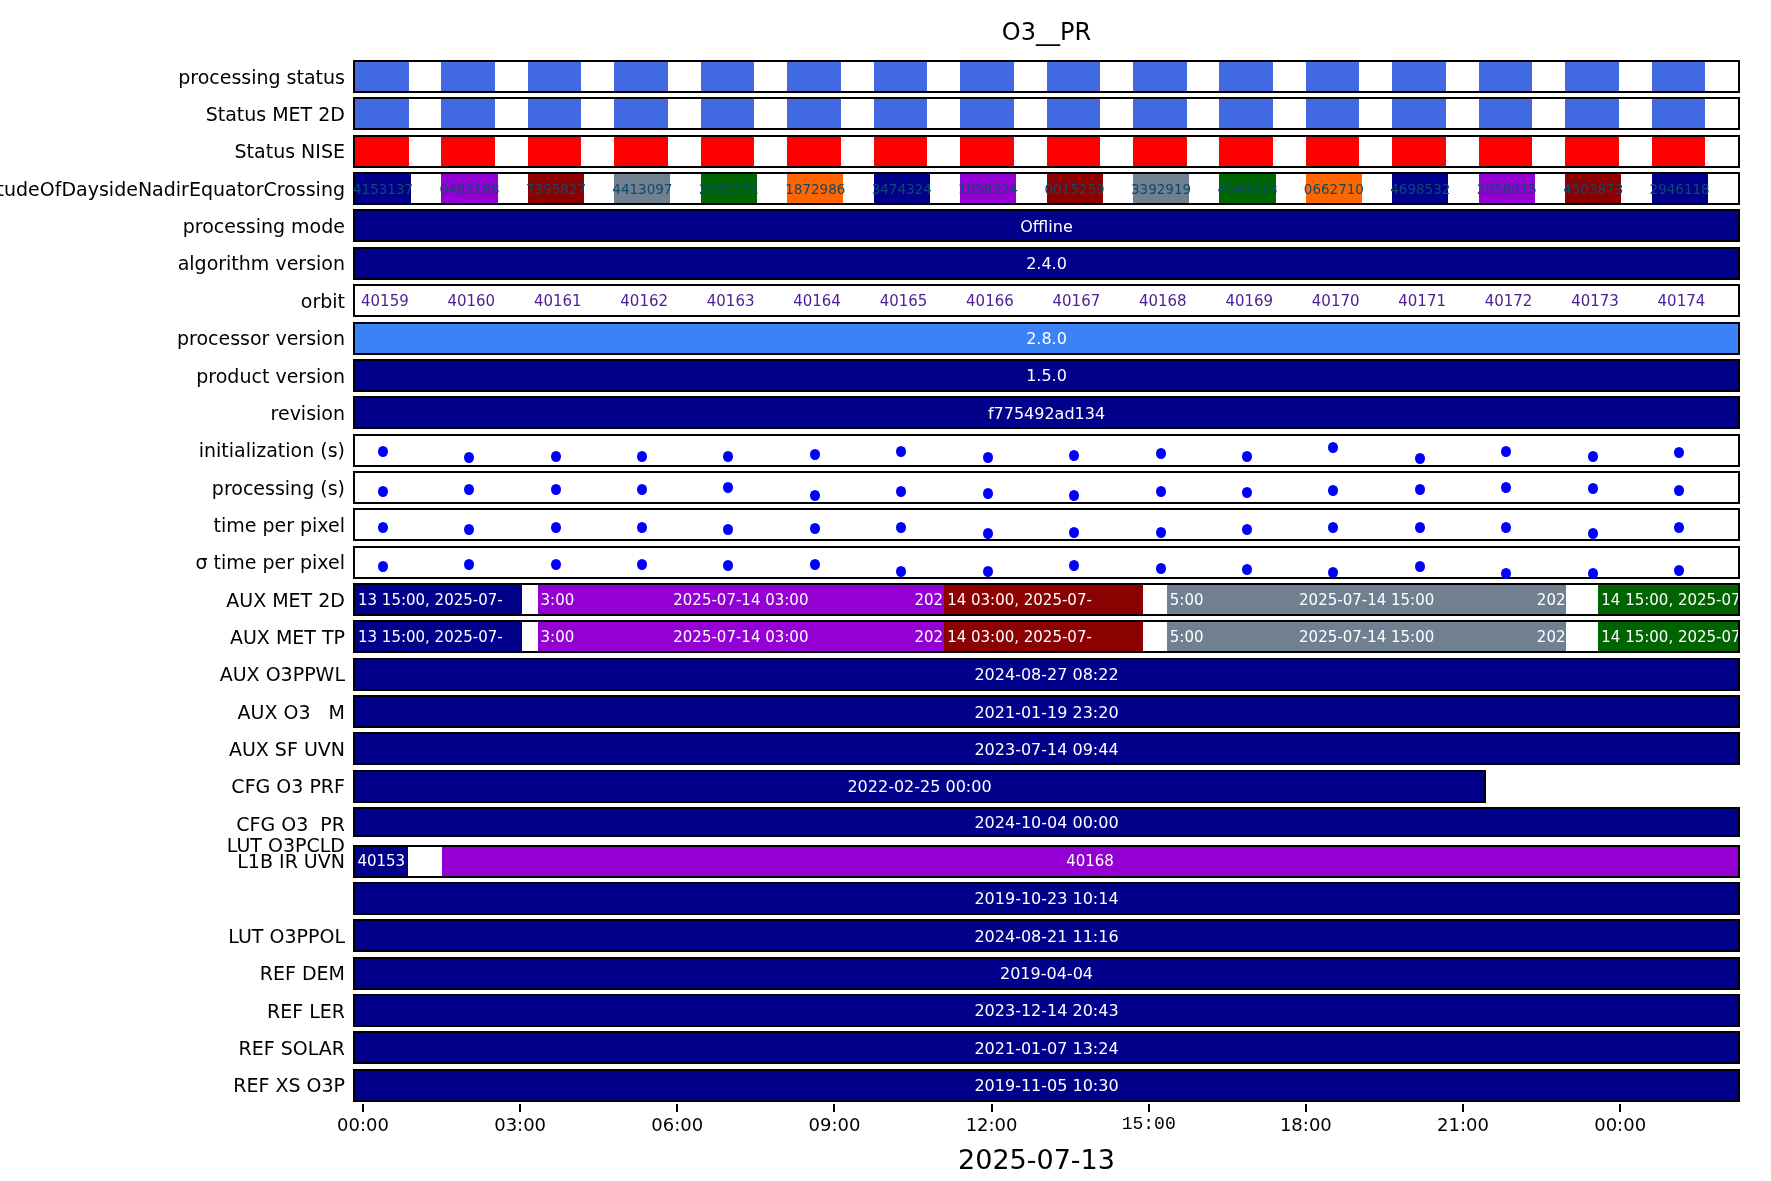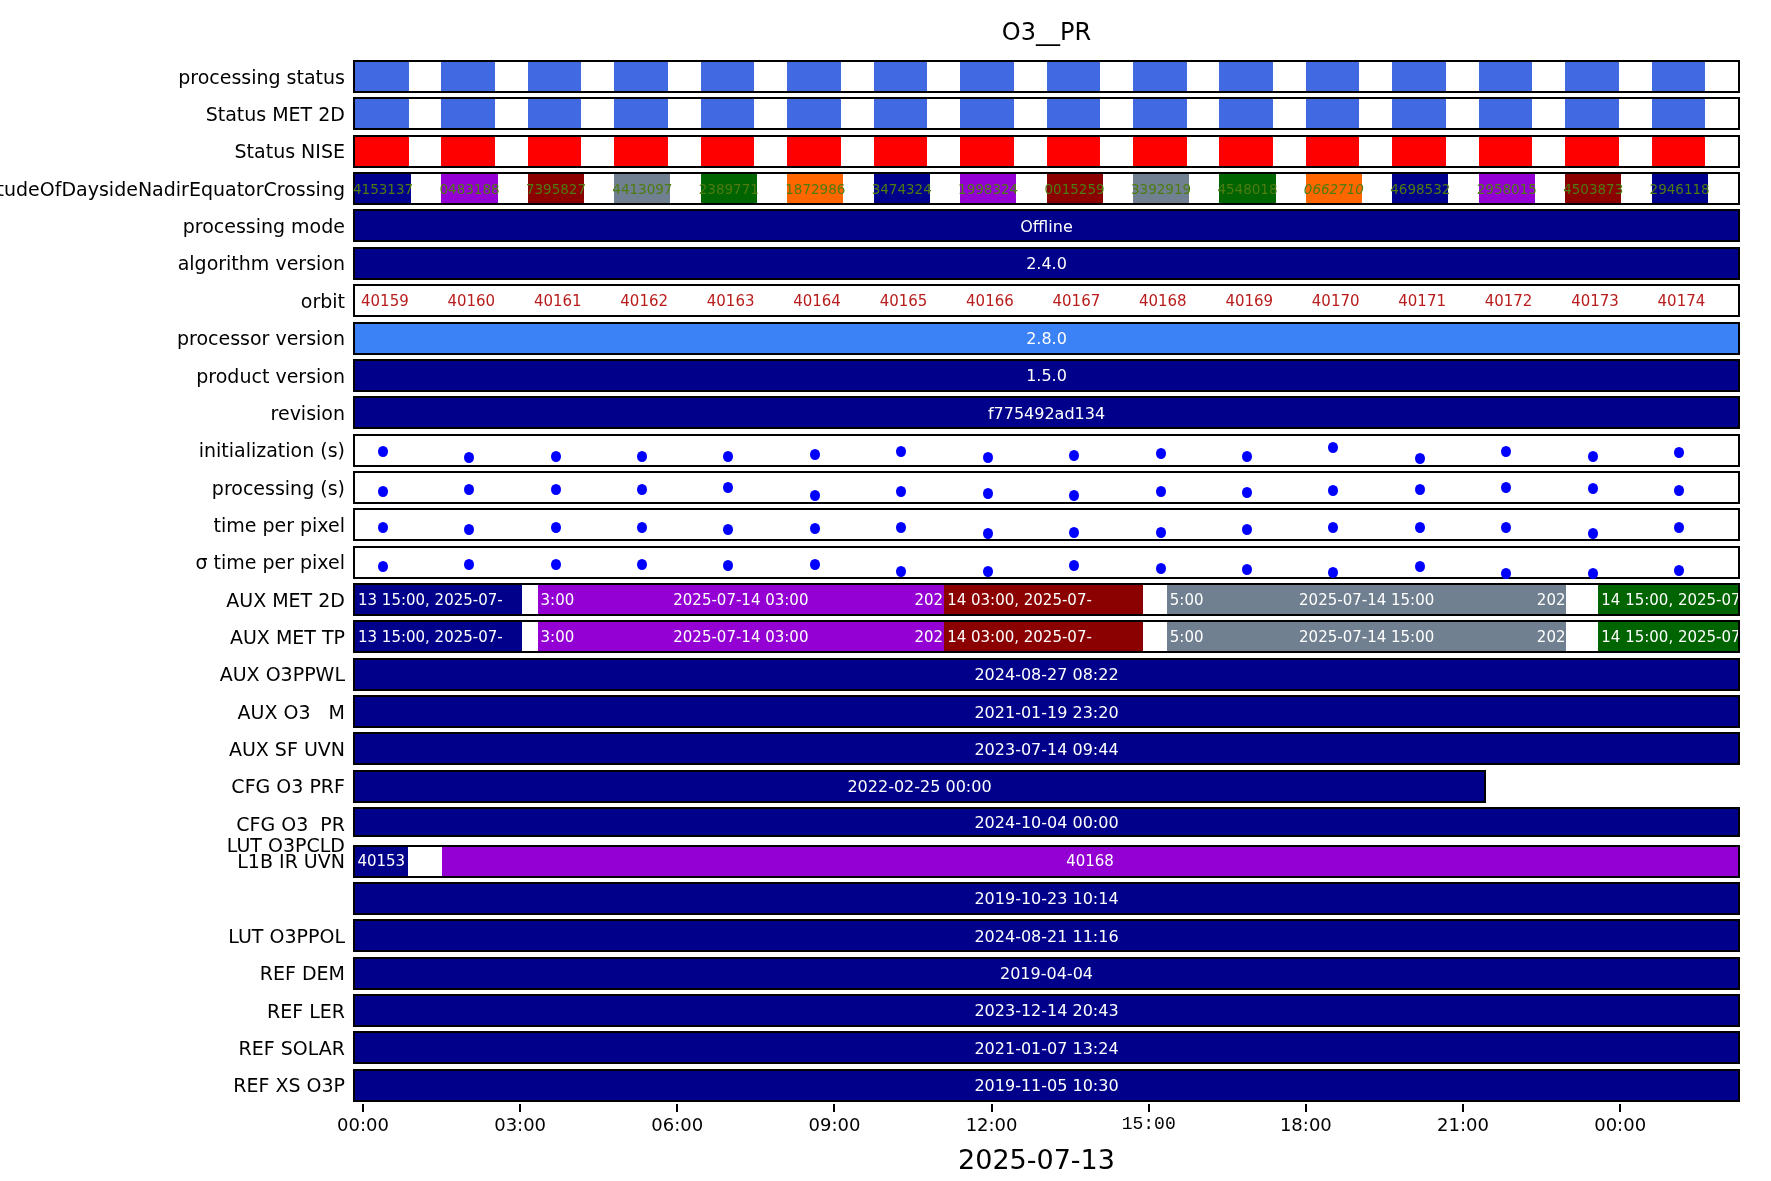--- a/index.html
+++ b/index.html
@@ -7,22 +7,22 @@
         font-family:"DejaVu Sans","Liberation Sans",sans-serif;overflow:hidden;}
   #title{position:absolute;transform:translateX(-50%);font-size:24px;color:#000;white-space:pre;}
   #date{position:absolute;transform:translateX(-50%);font-size:27px;color:#000;white-space:pre;}
   .rlabel{position:absolute;transform:translateY(-50%);font-size:19px;color:#000;white-space:pre;}
   .rowbox{position:absolute;border:2px solid #000;box-sizing:border-box;background:#fff;}
   .bar{position:absolute;top:0;bottom:0;}
   .seg{position:absolute;top:0;bottom:0;overflow:hidden;}
   .segtext{position:absolute;top:50%;transform:translateY(-50%);font-size:15px;color:#fff;white-space:pre;}
   .segtext.r{right:1px;}
   .ctext{position:absolute;left:50%;top:50%;transform:translate(-50%,-50%);font-size:16px;color:#fff;white-space:pre;}
-  .orbitlbl{position:absolute;top:50%;transform:translateY(-50%);font-size:15px;color:#b91c1c;white-space:pre;}
-  .lonlbl{position:absolute;left:0;top:50%;transform:translate(-50%,-50%);font-size:13.5px;color:#4d7c0f;white-space:pre;}
+  .orbitlbl{position:absolute;top:50%;transform:translateY(-50%);font-size:15px;color:#4c1d95;white-space:pre;}
+  .lonlbl{position:absolute;left:0;top:50%;transform:translate(-50%,-50%);font-size:13.5px;color:#0c4a6e;white-space:pre;}
   .dot{position:absolute;width:10px;height:11px;border-radius:50%;background:#0000FF;}
   .tick{position:absolute;width:2px;height:8px;background:#000;}
   .ticklbl{position:absolute;transform:translateX(-50%);font-size:18px;color:#000;white-space:pre;}
 </style>
 </head>
 <body>
 
 <div id="wrap">
   <div id="title" style="left: 1046.5px; top: 18px;">O3__PR</div>
   <div id="labels">
@@ -131,21 +131,21 @@
         <div class="lonlbl" style="left: 8.28125%;">0483188</div>
         <div class="lonlbl" style="left: 14.5312%;">7395827</div>
         <div class="lonlbl" style="left: 20.7812%;">4413097</div>
         <div class="lonlbl" style="left: 27.0312%;">2389771</div>
         <div class="lonlbl" style="left: 33.2812%;">1872986</div>
         <div class="lonlbl" style="left: 39.5312%;">3474324</div>
         <div class="lonlbl" style="left: 45.7812%;">1998324</div>
         <div class="lonlbl" style="left: 52.0312%;">0015259</div>
         <div class="lonlbl" style="left: 58.2812%;">3392919</div>
         <div class="lonlbl" style="left: 64.5312%;">4548018</div>
-        <div class="lonlbl" style="left: 70.7812%; font-style: italic;">0662710</div>
+        <div class="lonlbl" style="left: 70.7812%;">0662710</div>
         <div class="lonlbl" style="left: 77.0312%;">4698532</div>
         <div class="lonlbl" style="left: 83.2812%;">2958015</div>
         <div class="lonlbl" style="left: 89.5312%;">4503873</div>
         <div class="lonlbl" style="left: 95.7812%;">2946118</div>
       </div>
       <div class="rowbox" style="left: 353px; width: 1387px; top: 209.429px; height: 33px; background: rgb(0, 0, 139);">
         <div class="ctext">Offline</div>
       </div>
       <div class="rowbox" style="left: 353px; width: 1387px; top: 246.786px; height: 33px; background: rgb(0, 0, 139);">
         <div class="ctext">2.4.0</div>

